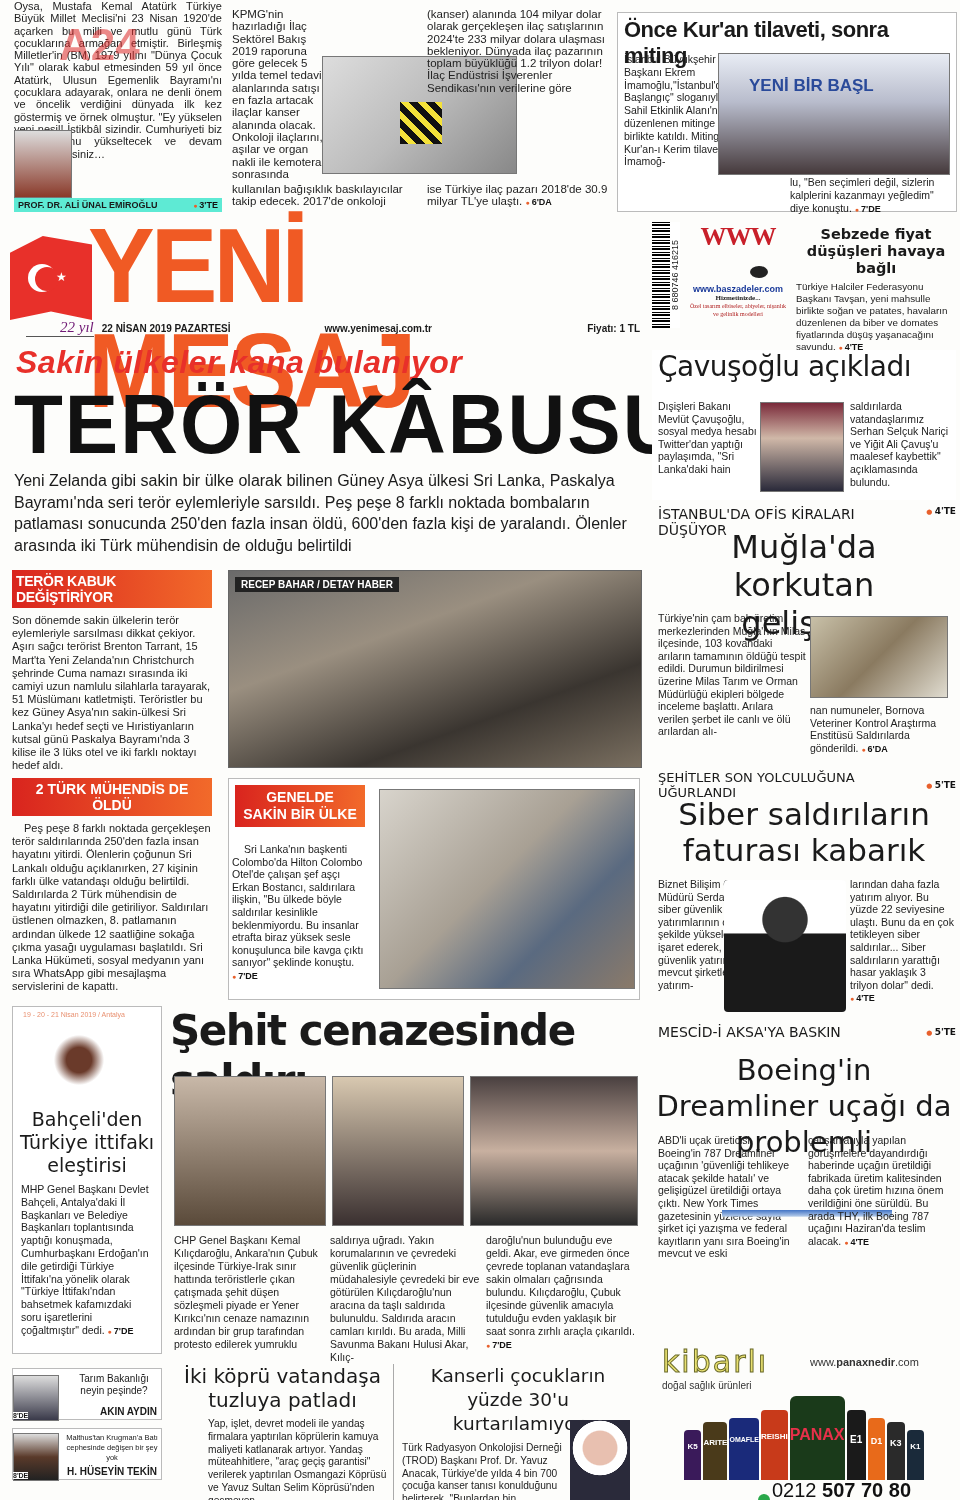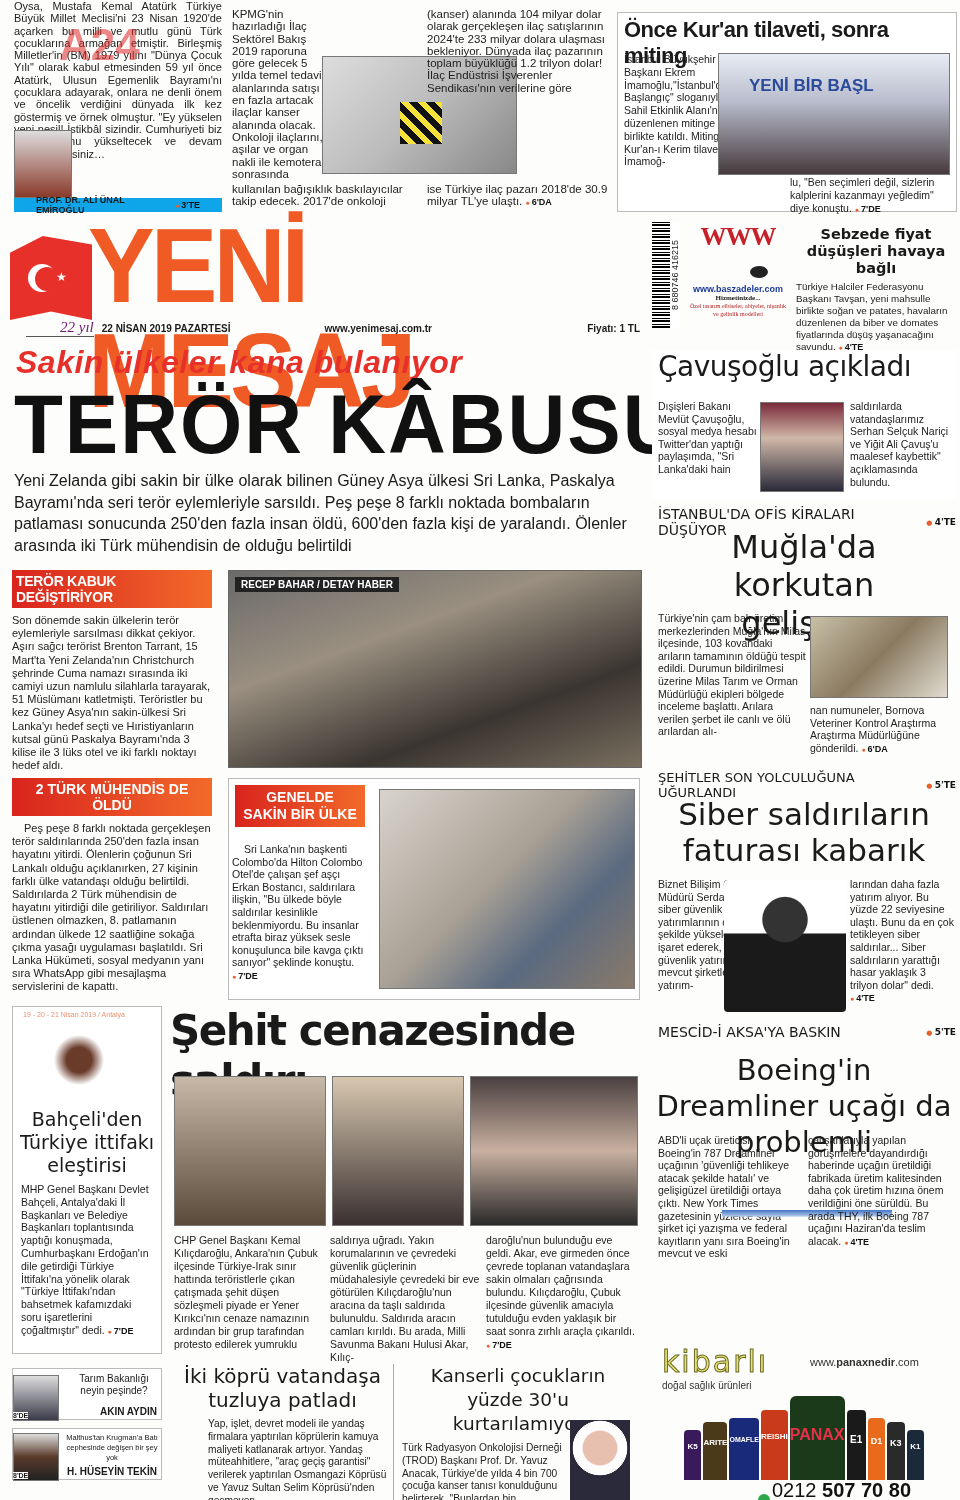--- a/index.html
+++ b/index.html
@@ -14,21 +14,21 @@
   .humanist { font-family: "DejaVu Sans", sans-serif; }
   .redbar { background: linear-gradient(90deg, #d9241e, #f26a2a); color: #fff; font-weight: bold; font-family: "Liberation Sans", sans-serif; text-transform: uppercase; }
 </style>
 </head>
 <body>
 
 <div class="abs" style="left:14px; top:0; width:208px; height:212px;">
   <div class="txt" style="font-size:11px; line-height:12.3px; padding-left:0; text-align:justify;">Oysa, Mustafa Kemal Atatürk Türkiye Büyük Millet Meclisi'ni 23 Nisan 1920'de açarken bu milli ve mutlu günü Türk çocuklarına armağan etmiştir. Birleşmiş Milletler'in (BM) 1979 yılını "Dünya Çocuk Yılı" olarak kabul etmesinden 59 yıl önce Atatürk, Ulusun Egemenlik Bayramı'nı çocuklara adayarak, onlara ne denli önem ve öncelik verdiğini dünyada ilk kez göstermiş ve örnek olmuştur. "Ey yükselen yeni nesil! İstikbâl sizindir. Cumhuriyeti biz kurduk, onu yükseltecek ve devam ettirecek sizsiniz…</div>
   <div class="abs" style="left:45px; top:20px; font-size:44px; font-weight:900; color:rgba(220,40,40,0.55);">A24</div>
   <div class="abs photo" style="left:0; top:130px; width:58px; height:68px; background:linear-gradient(#ddd,#8a3a2a);"></div>
-  <div class="abs" style="left:0; top:198px; width:208px; height:14px; background:#0ea5e9; display:flex; justify-content:space-between; align-items:center; padding:0 22px;">
+  <div class="abs" style="left:0; top:198px; width:208px; height:14px; background:#5eead4; display:flex; justify-content:space-between; align-items:center; padding:0 4px;">
     <span style="font-size:9px; font-weight:bold;">PROF. DR. ALİ ÜNAL EMİROĞLU</span>
     <span class="ref">3'TE</span>
   </div>
 </div>
 
 <div class="abs" style="left:232px; top:0; width:382px; height:212px;">
   <div class="abs txt" style="left:0; top:8px; width:100px; line-height:12.3px;">KPMG'nin hazırladığı İlaç Sektörel Bakış 2019 raporuna göre gelecek 5 yılda temel tedavi alanlarında satışı en fazla artacak ilaçlar kanser alanında olacak. Onkoloji ilaçlarını, aşılar ve organ nakli ile kemoterapi sonrasında</div>
   <div class="abs photo" style="left:90px; top:56px; width:195px; height:118px; background:linear-gradient(135deg,#ddd,#bbb 50%,#888);"></div>
   <div class="abs" style="left:168px; top:102px; width:42px; height:42px; background:repeating-linear-gradient(45deg,#111 0 6px,#f4e23a 6px 12px);"></div>
   <div class="abs txt" style="left:0; top:183px; width:185px; line-height:12.3px;">kullanılan bağışıklık baskılayıcılar takip edecek. 2017'de onkoloji</div>
@@ -113,31 +113,31 @@
   <div class="photo" style="position:absolute; left:150px; top:10px; width:256px; height:200px; background:linear-gradient(135deg,#d8d4cc,#a8a094 45%,#5a6a80 70%,#8a7a6a);"></div>
 </div>
 
 <div class="abs boxed" style="left:652px; top:350px; width:304px; height:150px; border:none;">
   <div class="humanist" style="font-size:28px; letter-spacing:-0.5px; padding-left:6px;">Çavuşoğlu açıkladı</div>
   <div class="abs txt" style="left:6px; top:50px; width:100px; font-size:10.5px; line-height:12.6px;">Dışişleri Bakanı Mevlüt Çavuşoğlu, sosyal medya hesabı Twitter'dan yaptığı paylaşımda, "Sri Lanka'daki hain</div>
   <div class="abs photo" style="left:108px; top:52px; width:84px; height:90px; background:linear-gradient(#7a2a3a,#d0b8a8 40%,#2a2a3a);"></div>
   <div class="abs txt" style="left:198px; top:50px; width:104px; font-size:10.5px; line-height:12.6px;">saldırılarda vatandaşlarımız Serhan Selçuk Nariçi ve Yiğit Ali Çavuş'u maalesef kaybettik" açıklamasında bulundu.</div>
 </div>
 
-<div class="abs humanist" style="left:658px; top:506px; width:298px; font-size:14px; display:flex; justify-content:space-between; align-items:center;">
+<div class="abs humanist" style="left:658px; top:506px; width:298px; font-size:14px; display:flex; justify-content:space-between; ">
   <span>İSTANBUL'DA OFİS KİRALARI DÜŞÜYOR</span>
   <span class="ref">4'TE</span>
 </div>
 
 <div class="abs" style="left:652px; top:528px; width:304px; height:232px;">
   <div class="humanist" style="font-size:32px; text-align:center; line-height:38px; padding:0 30px;">Muğla'da korkutan gelişme</div>
   <div class="abs txt" style="left:6px; top:84px; width:148px; font-size:10.5px; line-height:12.6px;">Türkiye'nin çam balı üretim merkezlerinden Muğla'nın Milas ilçesinde, 103 kovandaki arıların tamamının öldüğü tespit edildi. Durumun bildirilmesi üzerine Milas Tarım ve Orman Müdürlüğü ekipleri bölgede inceleme başlattı. Arılara verilen şerbet ile canlı ve ölü arılardan alı-</div>
   <div class="abs photo" style="left:158px; top:88px; width:138px; height:82px; background:linear-gradient(135deg,#c8c0a8,#8a7a60 50%,#e0dcd0);"></div>
   <div class="abs txt" style="left:158px; top:176px; width:146px; font-size:10.5px; line-height:12.6px;">
-    <span>nan numuneler, Bornova Veteriner Kontrol Araştırma Araştırma Müdürlüğüne gönderildi.</span>
+    <span>nan numuneler, Bornova Veteriner Kontrol Araştırma Enstitüsü Saldırılarda gönderildi.</span>
     <span class="ref">6'DA</span>
   </div>
 </div>
 
 <div class="abs humanist" style="left:658px; top:770px; width:298px; font-size:13px; display:flex; justify-content:space-between; align-items:center;">
   <span>ŞEHİTLER SON YOLCULUĞUNA UĞURLANDI</span>
   <span class="ref">5'TE</span>
 </div>
 
 <div class="abs" style="left:652px; top:796px; width:304px; height:220px;">

